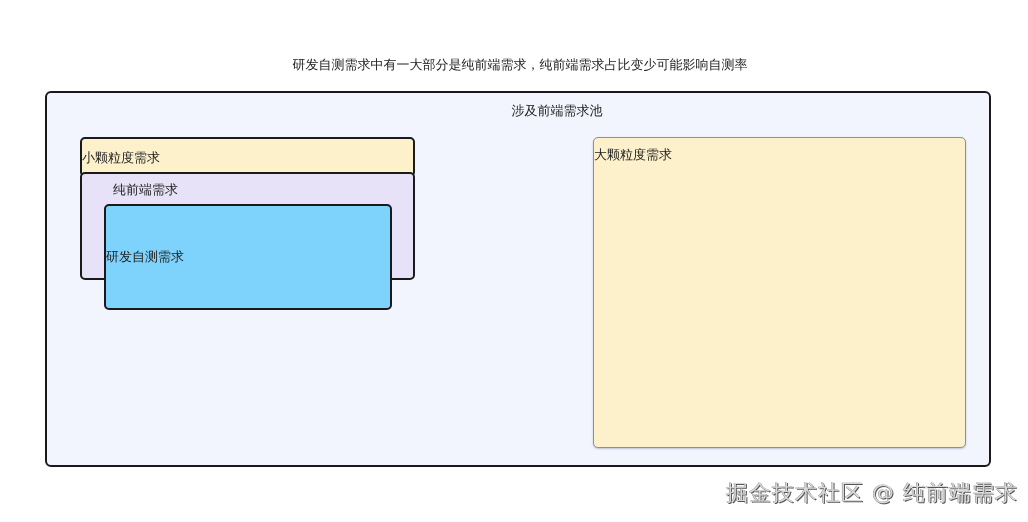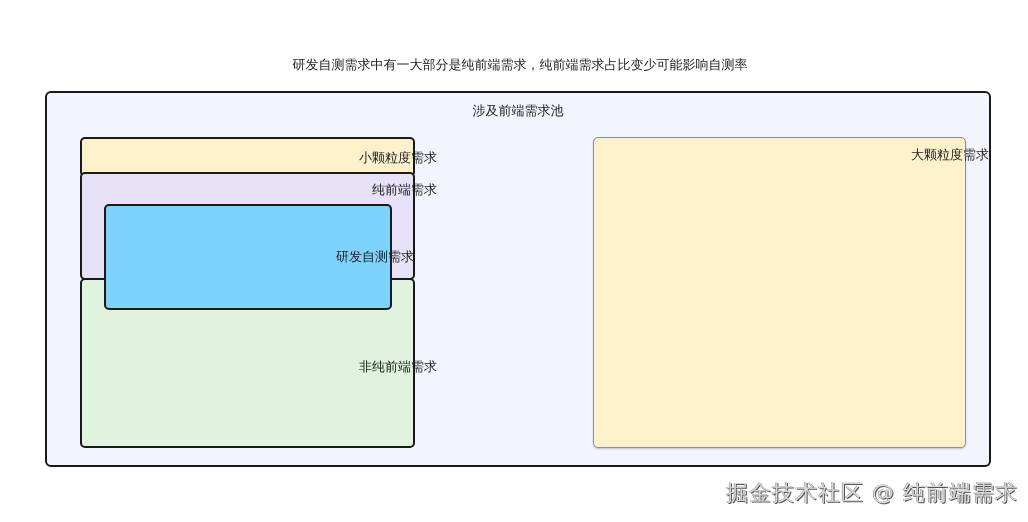--- a/index.html
+++ b/index.html
@@ -10,30 +10,30 @@
     .title {
       position: absolute; left: 0; top: 56px; width: 1040px; text-align: center;
       font-size: 13px; color: #222;
     }
     .pool {
       position: absolute; left: 45px; top: 91px; width: 946px; height: 376px;
       border: 2px solid #1a1a1a; border-radius: 6px; background: #f2f5fd;
       box-sizing: border-box;
     }
     .pool-label {
-      position: absolute; left: 0; top: 9px; width: 100%; text-align: center; font-size: 13px; color: #222;
+      position: absolute; left: 0; top: 9px; width: 100%; text-align: center; font-size: 13px; color: #222; padding-left: 39px;
     }
     .box {
       position: absolute; box-sizing: border-box; border: 2px solid #1a1a1a; border-radius: 5px;
     }
-    .lbl { position: absolute; left: 0; width: 100%; text-align: right; font-size: 13px; color: #222; padding-left: 24px; }
+    .lbl { position: absolute; left: 0; width: 100%; text-align: left; font-size: 13px; color: #222; }
     .small { left: 33px; top: 44px; width: 335px; height: 40px; background: #fdf1cc; }
     .small .lbl { top: 10px; }
     .pure { left: 33px; top: 79px; width: 335px; height: 108px; background: #e7e2f7; }
-    .pure .lbl { top: 7px; }
+    .pure .lbl { top: 7px; margin-left: 31px; }
     .nonpure { left: 33px; top: 185px; width: 335px; height: 170px; background: #dff3de; }
     .nonpure .lbl { top: 78px; }
     .selftest { left: 57px; top: 111px; width: 288px; height: 106px; background: #7dd3fc; }
     .selftest .lbl { top: 42px; }
     .large {
       left: 546px; top: 44px; width: 373px; height: 311px; background: #fdf1cc;
       border: 1.5px solid #8a8f9c; box-shadow: 0 1px 2px rgba(90,100,130,0.35);
     }
     .large .lbl { top: 8px; font-family: Liberation Serif, serif; }
     .watermark {
@@ -46,23 +46,20 @@
 
 <div class="title">研发自测需求中有一大部分是纯前端需求，纯前端需求占比变少可能影响自测率</div>
 
 <div class="pool">
   <div class="pool-label">涉及前端需求池</div>
 
   <div class="box small">
     <div class="lbl">小颗粒度需求</div>
   </div>
 
-  <div class="box nonpure">
-    <div class="lbl">非纯前端需求</div>
-  </div>
 
   <div class="box pure">
     <div class="lbl">纯前端需求</div>
   </div>
 
   <div class="box selftest">
     <div class="lbl">研发自测需求</div>
   </div>
 
   <div class="box large">

